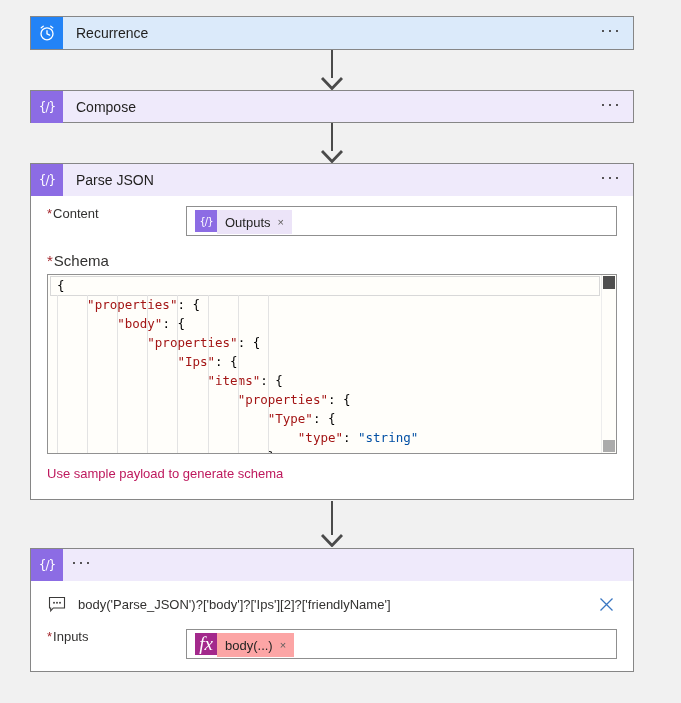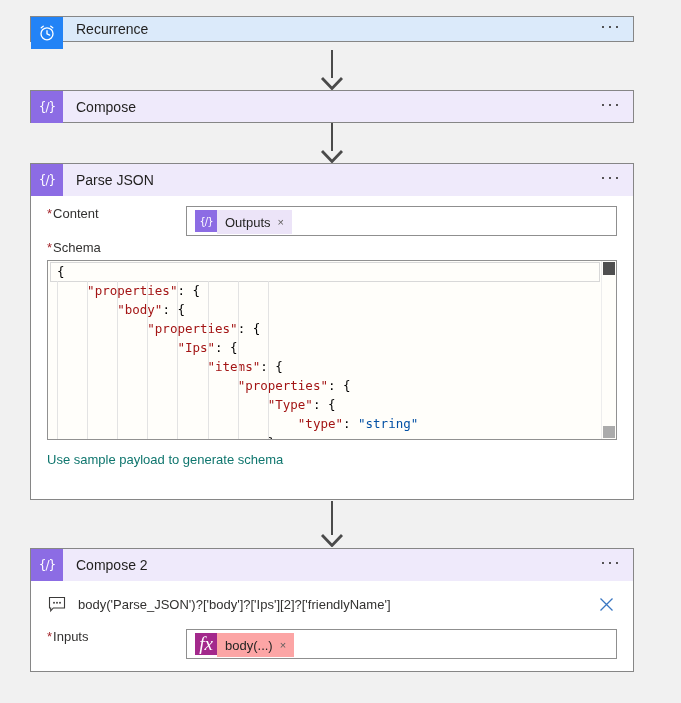--- a/index.html
+++ b/index.html
@@ -8,21 +8,21 @@
     font-family:"Liberation Sans",sans-serif;color:#323130;
     -webkit-font-smoothing:antialiased;
   }
   .canvas{position:relative;width:681px;height:703px;overflow:hidden;}
   .card{
     position:absolute;left:30px;width:604px;background:#fff;
     border:1px solid #868686;box-sizing:border-box;
   }
   
   .hdr{display:flex;align-items:center;height:32px;}
-  .card.collapsed{height:26px;}
+  .card.collapsed{height:34px;}
   .card.collapsed .hdr{height:100%;}
   .hdr-blue{background:#dbeafa;}
   .hdr-purple{background:#efeafb;}
   .icon-sq{
     width:32px;height:32px;flex:0 0 32px;display:flex;align-items:center;
     justify-content:center;color:#fff;align-self:stretch;
   }
   .icon-blue{background:#2283f6;}
   .icon-purple{background:#8c6ce4;}
   .brace-glyph{font-size:12px;letter-spacing:-1px;font-family:"DejaVu Sans",sans-serif;}
@@ -45,40 +45,40 @@
     width:22px;display:flex;align-items:center;justify-content:center;color:#fff;
   }
   .tk-pill{
     display:flex;align-items:center;padding:12px 8px;gap:7px;font-size:13px;color:#252423;
   }
   .pill-lavender{background:#ece4f8;}
   .pill-pink{background:#fca5a5;}
   .tk-x{font-size:11px;color:#5f5d5c;}
   .fx-glyph{font-family:Liberation Serif, serif;font-style:italic;font-size:19px;}
   
-  .schema-label-row{margin-top:4px;font-size:13px;}
+  .schema-label-row{margin-top:16px;font-size:15px;}
   .editor{
     position:relative;margin-top:5px;height:180px;border:1px solid #919191;
     background:#fffefa;overflow:hidden;box-sizing:border-box;
     font-family:"DejaVu Sans Mono",monospace;font-size:12.5px;line-height:19px;color:#000;
     cursor:text;
   }
   .cur-line{
     position:absolute;left:2px;right:16px;top:1px;height:18px;
     border:1px solid #d8d8d8;background:#fffefa;
   }
   .code{position:absolute;top:1px;left:9px;right:18px;white-space:pre;}
   .code-line{height:19px;position:relative;}
   .k{color:#a31515;}
   .v{color:#0451a5;}
   .guide{position:absolute;top:20px;bottom:0;width:1px;background:#e3e3e3;}
   .vtrack-line{position:absolute;top:0;right:14px;bottom:0;width:1px;background:#ededed;}
   .vthumb{position:absolute;top:1px;right:1px;width:12px;height:13px;background:#4f4f4f;cursor:pointer;}
   .hthumb{position:absolute;bottom:1px;right:1px;width:12px;height:12px;background:#ababab;cursor:pointer;}
-  .sample-link{margin-top:12px;display:inline-block;font-size:13px;color:#0f766e;cursor:pointer;}
+  .sample-link{margin-top:12px;display:inline-block;font-size:13px;color:#be185d;cursor:pointer;}
   
   .tooltip-row{display:flex;align-items:center;margin-top:12px;gap:11px;height:22px;}
   .tooltip-text{flex:1;font-size:13px;color:#323130;}
   .close-btn{width:22px;height:22px;display:flex;align-items:center;justify-content:center;cursor:pointer;}
   .inputs-row{margin-top:14px;}
   
   .arrow{position:absolute;left:316px;width:32px;display:flex;flex-direction:column;align-items:center;}
   .arrow .stem{width:2px;flex:1;background:#4a4a4a;}
   .arrow .head{margin-top:-1px;flex:0 0 auto;}
 </style>
@@ -182,21 +182,20 @@
     <svg class="head" width="24" height="13" viewBox="0 0 24 13">
       <path d="M2 1 L12 11.5 L22 1" fill="none" stroke="#4a4a4a" stroke-width="2.8"></path>
     </svg>
   </div>
 
   <div class="card" style="top:548px;height:124px;">
     <div class="hdr hdr-purple">
       <div class="icon-sq icon-purple">
         <span class="brace-glyph">{/}</span>
       </div>
-      <span class="hdr-title">Compose 2</span>
       <span class="hdr-menu">···</span>
     </div>
     <div class="body-pad">
 
       <div class="tooltip-row">
         <svg width="20" height="20" viewBox="0 0 20 20">
           <path d="M2.5 3.5 h15 v10.5 h-11.2 l-2.6 2.8 v-2.8 h-1.2 z" fill="none" stroke="#3b3a39" stroke-width="1.1"></path>
           <circle cx="7" cy="8.8" r="0.95" fill="#3b3a39"></circle>
           <circle cx="10" cy="8.8" r="0.95" fill="#3b3a39"></circle>
           <circle cx="13" cy="8.8" r="0.95" fill="#3b3a39"></circle>

